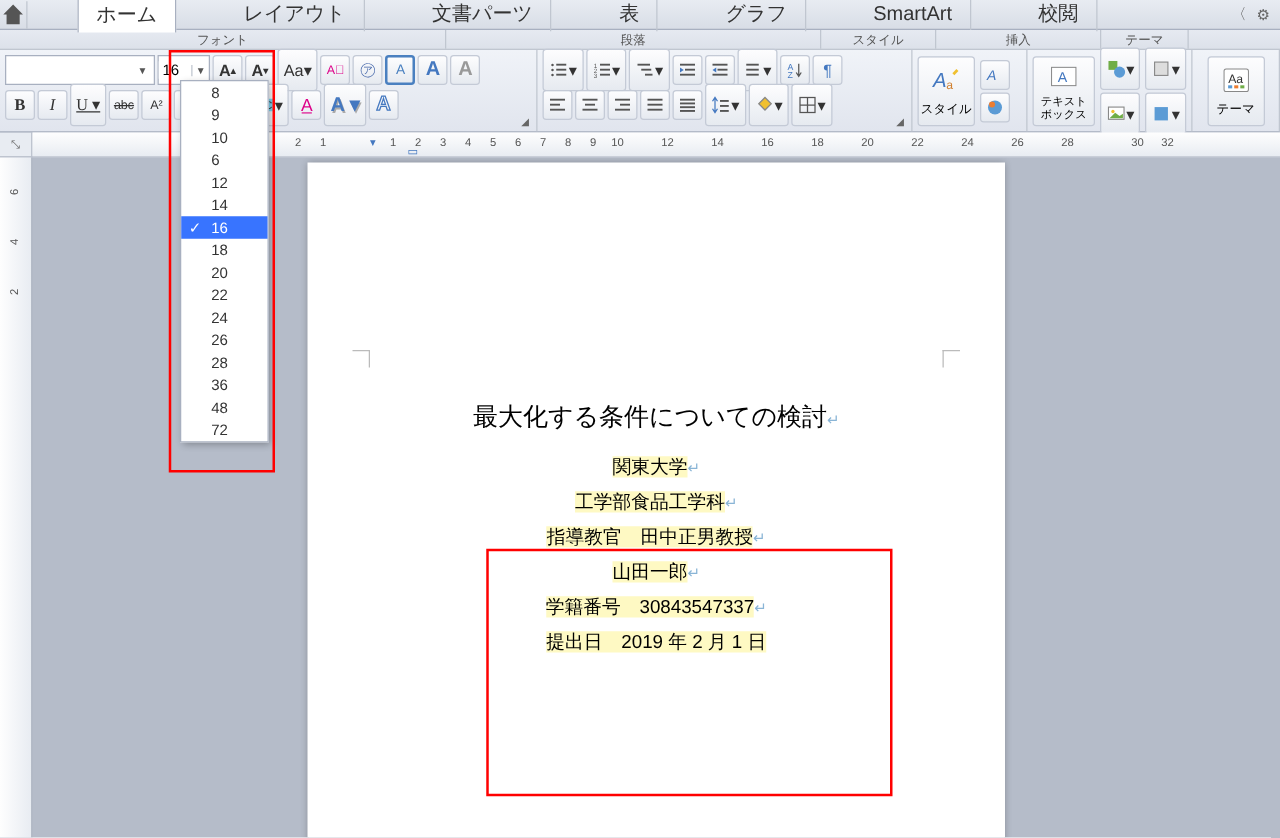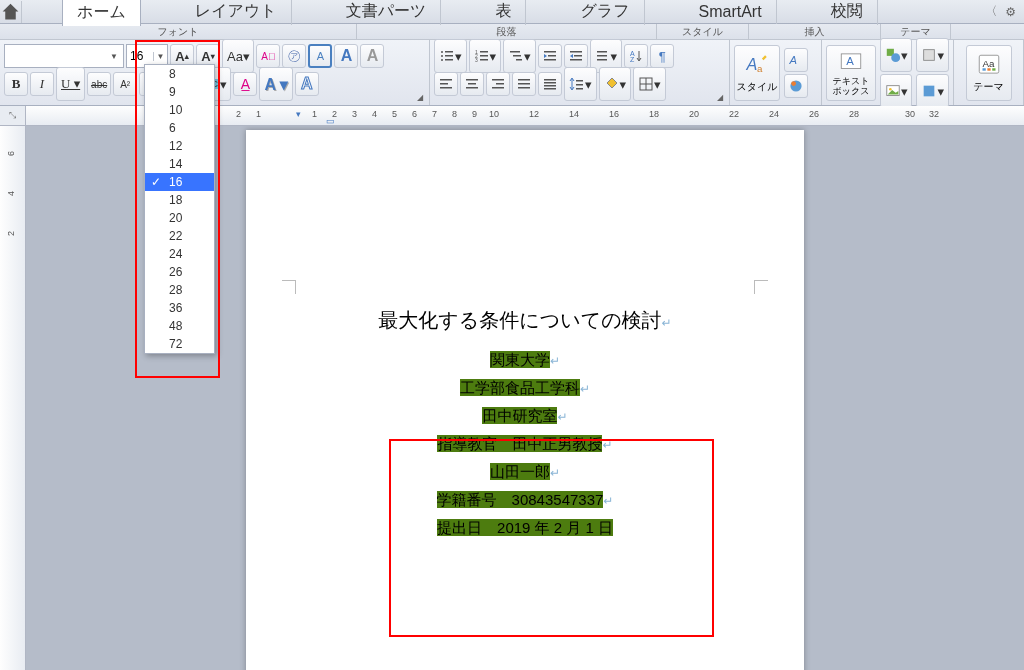--- a/index.html
+++ b/index.html
@@ -53,21 +53,21 @@
 .workspace { display: flex; height: 544px; background: #b5bcc9; }
 .v-ruler { width: 26px; background: linear-gradient(90deg, #fefefe, #e8ecf2); border-right: 1px solid #b0b6c4; position: relative; font-size: 9px; color: #555; }
 .v-ruler .vtick { position: absolute; left: 6px; transform: rotate(-90deg); transform-origin: left top; }
 .doc-scroll { flex: 1; display: flex; justify-content: center; padding-top: 4px; position: relative; overflow: hidden; }
 .page { width: 558px; min-height: 800px; background: #fff; box-shadow: 0 0 6px rgba(0,0,0,0.3); position: relative; padding-top: 172px; }
 .crop-mark { position: absolute; width: 14px; height: 14px; border-color: #bbb; }
 .crop-tl { top: 150px; left: 36px; border-left: 1px solid #bbb; border-bottom: 1px solid #bbb; transform: rotate(180deg);}
 .crop-tr { top: 150px; right: 36px; border-right: 1px solid #bbb; border-bottom: 1px solid #bbb; transform: rotate(180deg);}
 .doc-line { text-align: center; font-family: "MS Mincho", serif; color: #000; line-height: 1.8; position: relative; }
 .doc-line .para-mark { color: #8ab5d6; font-size: 12px; }
-.sel { background: #4d7c0f; }
+.sel { background: #fef9c3; }
 .t-large { font-size: 20px; }
 .t-mid { font-size: 15px; }
 </style>
 </head>
 <body>
 
 <div class="tab-bar">
   <div class="home-icon">
     <svg viewBox="0 0 16 16">
         <path d="M2 8 L8 2 L14 8 L12 8 L12 14 L4 14 L4 8 Z" fill="#555"></path>
@@ -362,24 +362,23 @@
 <div class="workspace">
   <div class="v-ruler">
     <span class="vtick" style="top:30px">6</span>
     <span class="vtick" style="top:70px">4</span>
     <span class="vtick" style="top:110px">2</span>
   </div>
   <div class="doc-scroll">
     <div class="page">
       <div class="crop-mark crop-tl"></div>
       <div class="crop-mark crop-tr"></div>
-      <div class="doc-line t-large" style=""><span>最大化する条件についての検討</span><span class="para-mark">↵</span></div>
+      <div class="doc-line t-large" style="margin-top:14px"><span>最大化する条件についての検討</span><span class="para-mark">↵</span></div>
       <div class="doc-line t-mid" style="margin-top:8px"><span class="sel">関東大学</span><span class="para-mark">↵</span></div>
       <div class="doc-line t-mid"><span class="sel">工学部食品工学科</span><span class="para-mark">↵</span></div>
-      <div class="doc-line t-mid"><span class="sel">田中研究室</span><span class="para-mark">↵</span></div>
       <div class="doc-line t-mid"><span class="sel">指導教官　田中正男教授</span><span class="para-mark">↵</span></div>
       <div class="doc-line t-mid"><span class="sel">山田一郎</span><span class="para-mark">↵</span></div>
       <div class="doc-line t-mid"><span class="sel">学籍番号　30843547337</span><span class="para-mark">↵</span></div>
       <div class="doc-line t-mid"><span class="sel">提出日　2019 年 2 月 1 日</span></div>
     </div>
   </div>
 </div>
 
 <div class="red-box-1"></div>
 <div class="red-box-2"></div>

